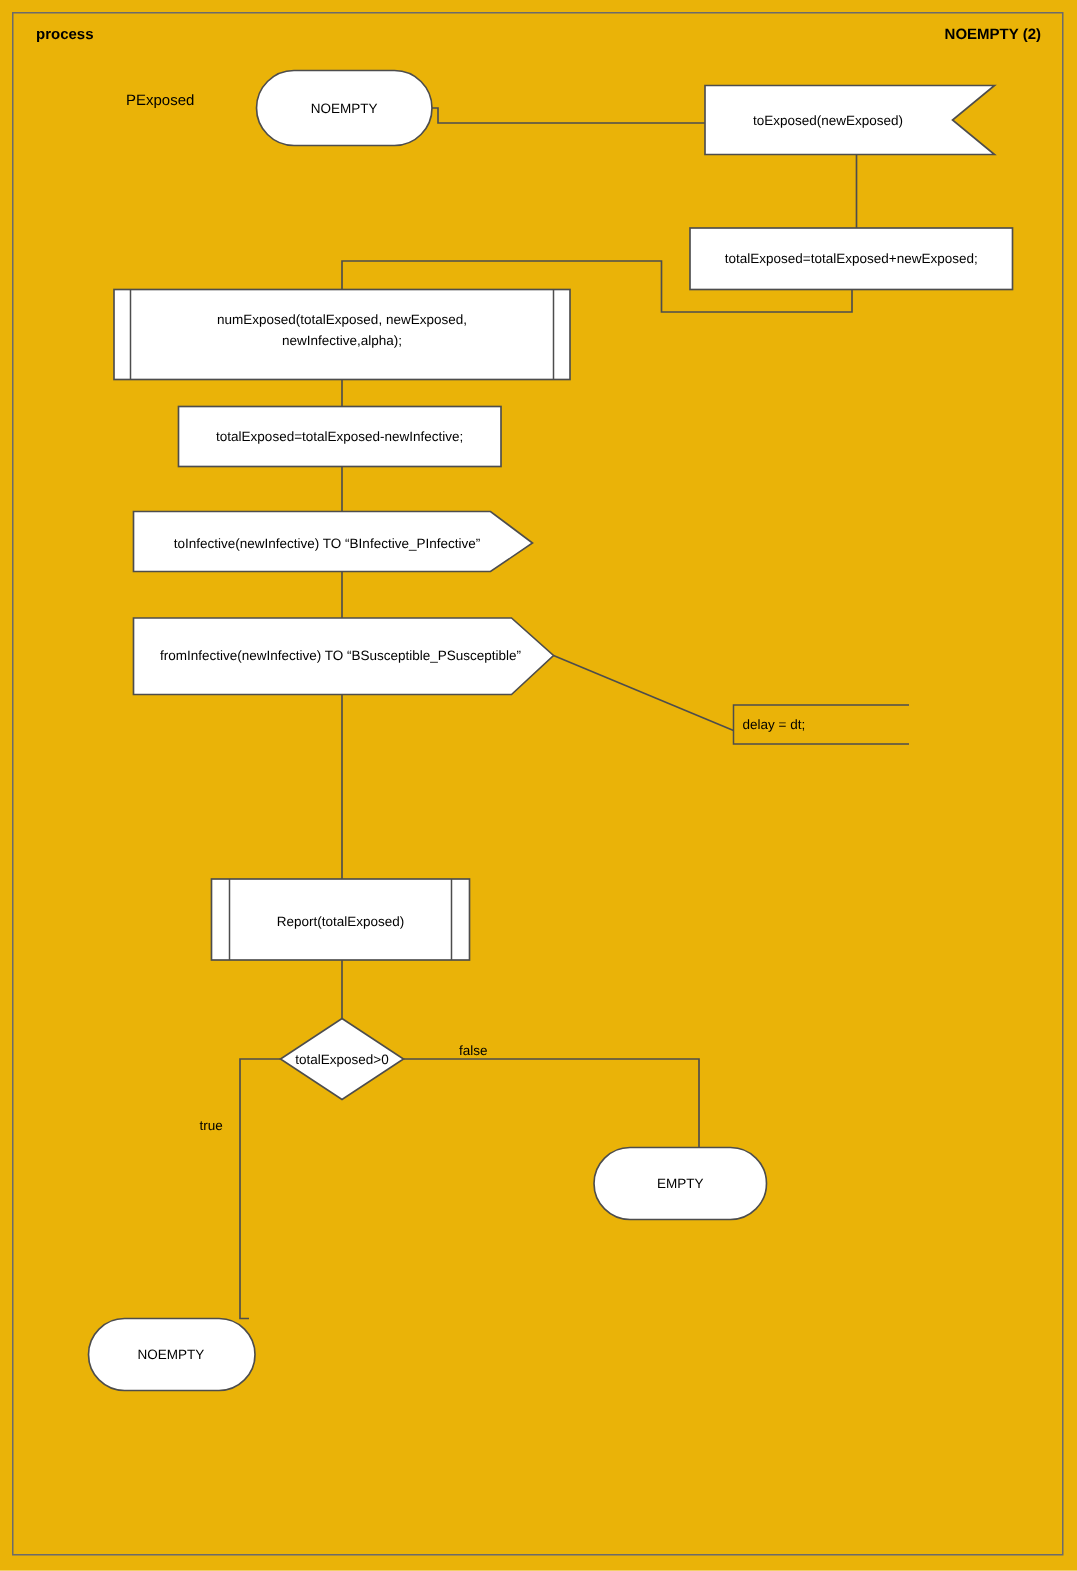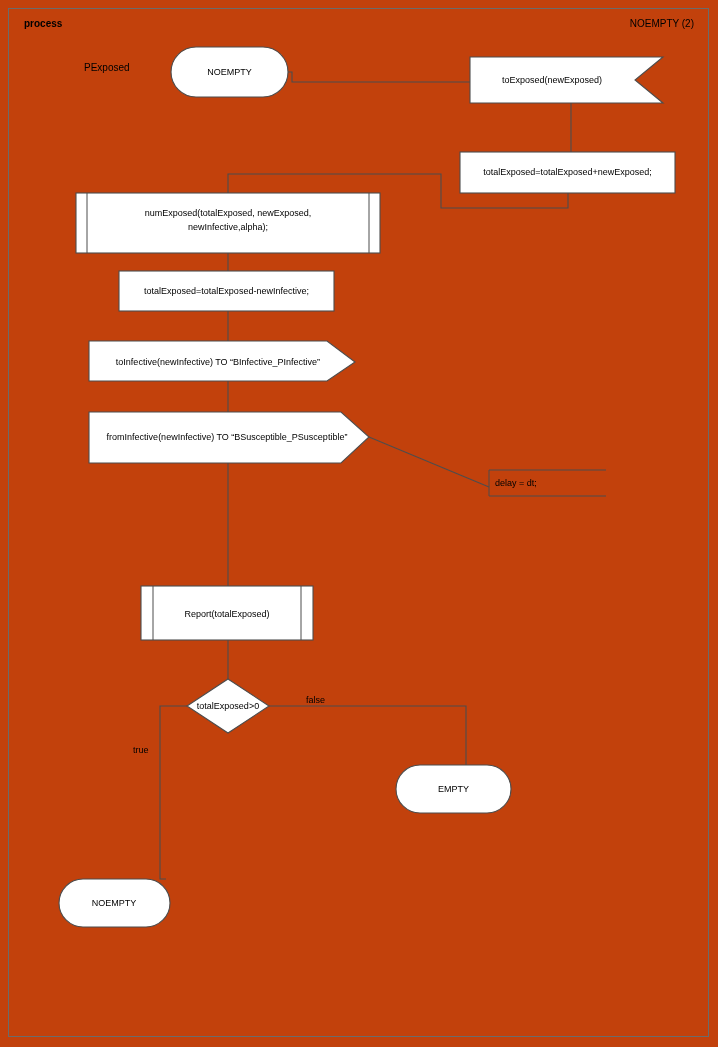--- a/index.html
+++ b/index.html
@@ -12,21 +12,21 @@
     width: 718px;
     height: 1047px;
     font-family: "Liberation Sans", sans-serif;
     color: #000000;
     overflow: hidden;
   }
   #page {
     position: relative;
     width: 718px;
     height: 1047px;
-    background: #c2410c;
+    background: #eab308;
   }
   .page-border {
     position: absolute;
     left: 8px;
     top: 8px;
     width: 701px;
     height: 1029px;
     border: 1px solid #6b6b6b;
     box-sizing: border-box;
     pointer-events: none;
@@ -44,21 +44,21 @@
   }
   .hdr-name {
     left: 84px;
     top: 18px;
     font-weight: normal;
     margin-top: 44px;
   }
   .hdr-right {
     right: 24px;
     top: 18px;
-    font-weight: normal;
+    font-weight: bold;
     text-align: right;
   }
   svg.diagram {
     position: absolute;
     left: 0;
     top: 0;
     width: 718px;
     height: 1047px;
   }
   svg.diagram .shape {

